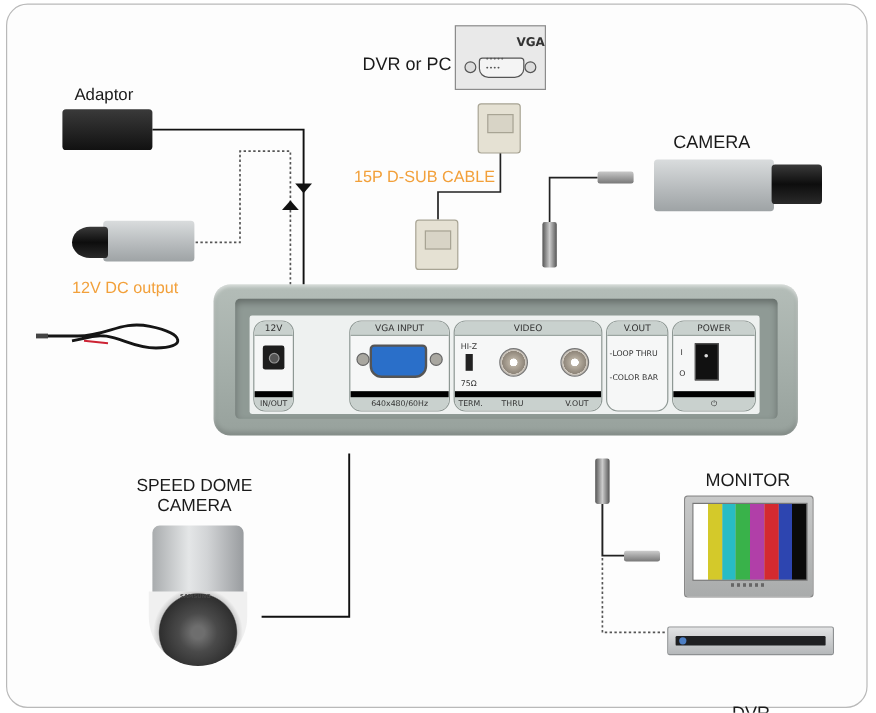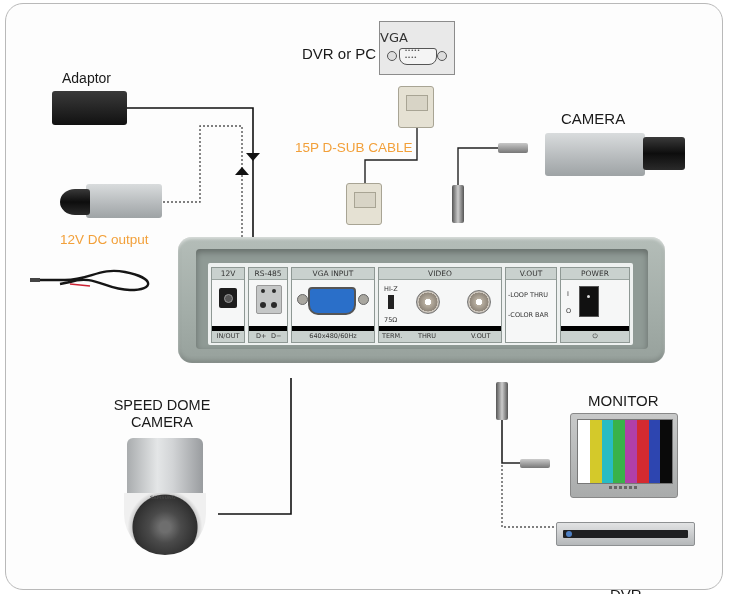--- a/index.html
+++ b/index.html
@@ -14,21 +14,21 @@
   svg.wires { position: absolute; left: 0; top: 0; }
 
   
   .device { position: absolute; left: 178px; top: 237px; width: 487px; height: 126px;
             background: linear-gradient(#b4bdb8, #a3ada8 60%, #97a19c); border-radius: 14px;
             box-shadow: inset 0 2px 3px rgba(255,255,255,.5), inset 0 -3px 4px rgba(0,0,0,.15); }
   .device .inner { position: absolute; left: 18px; top: 12px; width: 452px; height: 100px;
             background: #8f9a95; border-radius: 4px; box-shadow: inset 0 3px 6px rgba(0,0,0,.3); }
   .device .plate { position: absolute; left: 30px; top: 26px; width: 425px; height: 82px;
             background: #eef1f0; border-radius: 2px; }
-  .sec { position: absolute; top: 4px; height: 74px; border: 1px solid #8e9894; border-radius: 0;
+  .sec { position: absolute; top: 4px; height: 74px; border: 1px solid #8e9894; border-radius: 10px;
          background: #f6f7f7; overflow: hidden; }
   .sec .hd { height: 11px; background: #c9d1ce; font-size: 7.5px; text-align: center; line-height: 11px;
              color: #333; border-bottom: 1px solid #9ba5a1; font-family: "DejaVu Sans", sans-serif; }
   .sec .ft { position: absolute; bottom: 0; left: 0; right: 0; height: 11px; background: #c9d1ce;
              border-top: 5px solid #000000; font-size: 6.5px; line-height: 11px; color: #333;
              font-family: "DejaVu Sans", sans-serif; }
   .tiny { position: absolute; font-size: 6.5px; color: #333; font-family: "DejaVu Sans", sans-serif; white-space: nowrap; }
 
   .jack { position: absolute; left: 7px; top: 20px; width: 18px; height: 20px; background: #1d1d1d;
           border-radius: 2px; }
@@ -42,21 +42,21 @@
   .vga-screw { position: absolute; top: 26px; width: 9px; height: 9px; border-radius: 50%; background: #a9a7a0; border: 1px solid #666; }
   .bnc { position: absolute; width: 22px; height: 22px; border-radius: 50%; background: radial-gradient(#fff 20%, #b7aea0 22%, #8f867a 60%, #d4cec5 62%, #9a938a 80%); border: 1px solid #777; }
   .slide-sw { position: absolute; left: 9px; top: 27px; width: 6px; height: 14px; background: #222; }
   .power-sw { position: absolute; left: 18px; top: 18px; width: 18px; height: 29px; background: #111; border: 1px solid #555; }
   .power-sw::after { content: ""; position: absolute; left: 7px; top: 8px; width: 3px; height: 3px; background: #ddd; border-radius: 50%; }
 
   
   .adaptor { position: absolute; left: 52px; top: 91px; width: 75px; height: 34px; background: linear-gradient(#3a3a3a, #111);
              border-radius: 3px; }
   .vgaport-box { position: absolute; left: 379px; top: 21px; width: 74px; height: 52px; background: #e9e9e9; border: 1px solid #8c8c8c; }
-  .vgaport-box .t { position: absolute; left: 0; right: 0; top: 8px; font-size: 13px; text-align: left; color: #333; font-weight: normal; font-family: "DejaVu Sans", sans-serif; }
+  .vgaport-box .t { position: absolute; left: 0; right: 0; top: 8px; font-size: 10px; text-align: right; color: #333; font-weight: bold; font-family: "DejaVu Sans", sans-serif; }
   .vgaport-box .dsub { position: absolute; left: 19px; top: 26px; width: 36px; height: 15px; border: 1.5px solid #555; border-radius: 3px 3px 8px 8px; background: #f4f4f4; }
   .vgaport-box .dsub::after { content: "•••••\A ••••"; white-space: pre; position: absolute; left: 5px; top: -2px; font-size: 6px; line-height: 7px; color: #555; letter-spacing: 1px; }
   .vgaport-box .sc { position: absolute; top: 29px; width: 8px; height: 8px; border-radius: 50%; border: 1.5px solid #555; background: #ddd; }
 
   .dsub-plug { position: absolute; width: 34px; height: 40px; background: #e5e1d3; border: 1px solid #a8a494; border-radius: 3px; }
   .dsub-plug::before { content: ""; position: absolute; left: 7px; top: 8px; width: 20px; height: 14px; border: 1px solid #a8a494; background: #d8d4c6; }
 
   .boxcam { position: absolute; background: linear-gradient(#d9dcdd, #b5b9bb 60%, #9ea3a5); border-radius: 3px; }
   .lens { position: absolute; background: linear-gradient(#3a3a3a, #0d0d0d 50%, #2a2a2a); border-radius: 3px; }
 
@@ -137,33 +137,20 @@
 <div class="device">
   <div class="inner"></div>
   <div class="plate">
 
     <div class="sec" style="left:3px;width:32px;">
       <div class="hd">12V</div>
       <div class="jack"></div>
       <div class="ft" style="text-align:center;">IN/OUT</div>
     </div>
 
-    <div class="sec" style="left:40px;width:38px;">
-      <div class="hd">RS-485</div>
-      <div class="term485">
-        <i style="left:4px;top:3px;width:4px;height:4px;"></i>
-          <i style="left:15px;top:3px;width:4px;height:4px;"></i>
-        <i style="left:3px;top:16px;"></i>
-          <i style="left:14px;top:16px;"></i>
-      </div>
-      <div class="ft">
-        <span class="tiny" style="left:7px;top:0;">D+</span>
-        <span class="tiny" style="left:22px;top:0;">D−</span>
-      </div>
-    </div>
 
     <div class="sec" style="left:83px;width:82px;">
       <div class="hd">VGA INPUT</div>
       <div class="vga-screw" style="left:5px;"></div>
       <div class="vga"></div>
       <div class="vga-screw" style="left:66px;"></div>
       <div class="ft" style="text-align:center;">640x480/60Hz</div>
     </div>
 
     <div class="sec" style="left:170px;width:122px;">

